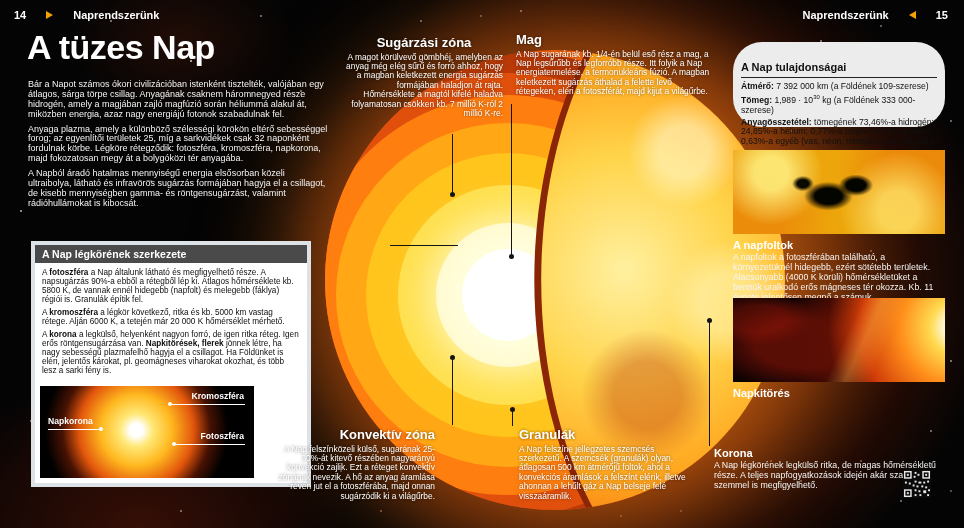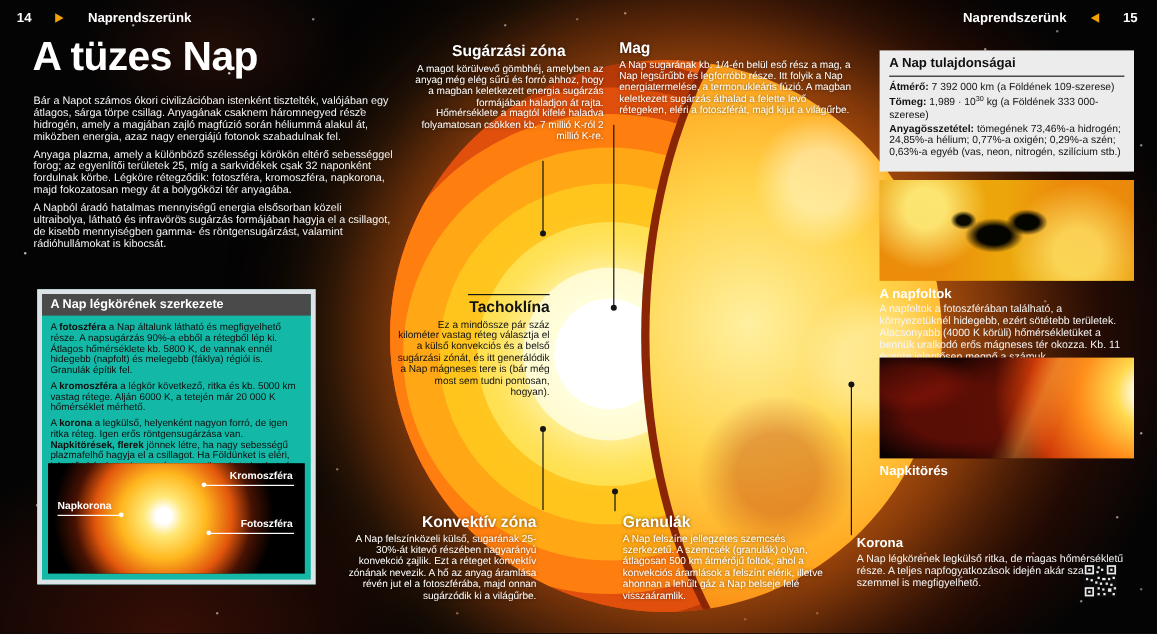--- a/index.html
+++ b/index.html
@@ -65,45 +65,45 @@
   .hdr{position:absolute;top:9px;display:flex;align-items:center;gap:20px;font-size:11px;font-weight:bold;}
   .hdr-l{left:14px;}
   .hdr-r{right:16px;}
   .tri-r{width:0;height:0;border-left:7px solid #f5a300;border-top:4px solid transparent;border-bottom:4px solid transparent;}
   .tri-l{width:0;height:0;border-right:7px solid #f5a300;border-top:4px solid transparent;border-bottom:4px solid transparent;}
   .page-title{position:absolute;left:27px;top:28px;font-size:34px;font-weight:bold;letter-spacing:-.5px;}
   .intro{position:absolute;left:28px;top:80px;width:302px;font-size:9px;line-height:1.1;color:#f4f4f4;}
   .intro p{margin:0 0 5px 0;}
 
   
-  .atm-box{position:absolute;left:31px;top:241px;width:232px;height:246px;
-    border:4px solid #dde2e6;background:#14b8a6;color:#0d0d0d;}
+  .atm-box{position:absolute;left:31px;top:241px;width:280px;height:246px;
+    border:4px solid #dde2e6;background:#ffffff;color:#0d0d0d;}
   .atm-head{background:#4a4a4a;color:#fff;font-weight:bold;font-size:10.5px;padding:3px 7px;}
   .atm-body{padding:5px 7px 0 7px;font-size:8.2px;line-height:1.1;}
   .atm-body p{margin:0 0 4px 0;}
   .atm-photo{position:absolute;left:5px;bottom:5px;width:214px;height:92px;background:
       radial-gradient(circle at 45% 48%,#ffffff 0 5%,#ffe877 13%,#ffb81f 28%,#e2560c 45%,
         rgba(120,30,5,.6) 58%,transparent 72%) #000;}
   .ph-label{position:absolute;color:#fff;font-size:8.6px;font-weight:bold;}
   .ph-line{position:absolute;height:1px;background:#fff;}
   .ph-dot{position:absolute;width:4px;height:4px;border-radius:50%;background:#fff;}
 
   
   .ann{position:absolute;font-size:8.4px;line-height:1.12;text-shadow:0 0 3px rgba(0,0,0,.55);}
   .ann .t{font-weight:bold;font-size:13px;margin-bottom:2px;}
   .ann-sugarzasi{left:345px;top:36px;width:158px;text-align:right;}
   .ann-sugarzasi .t{text-align:center;}
   .ann-mag{left:516px;top:33px;width:196px;text-align:left;}
   .ann-tacho{left:330px;top:249px;width:128px;text-align:right;color:#121212;text-shadow:none;}
-  .ann-konvektiv{left:277px;top:428px;width:170px;text-align:right;}
+  .ann-konvektiv{left:265px;top:428px;width:170px;text-align:right;}
   .ann-granulak{left:519px;top:428px;width:180px;text-align:left;}
 
   
-  .props-box{position:absolute;left:733px;top:42px;width:212px;height:101px;background:#ececec;
-    color:#111;padding:5px 8px;font-size:8.6px;line-height:1.16;}
+  .props-box{position:absolute;left:733px;top:42px;width:212px;height:85px;background:#ececec;
+    color:#111;padding:19px 8px;font-size:8.6px;line-height:1.16;border-radius:29px;}
   .props-box .t{font-weight:bold;font-size:11px;border-bottom:1.5px solid #222;
     padding-bottom:3px;margin-bottom:4px;}
   .props-box .item{margin-bottom:2px;}
   .props-box sup{font-size:6px;}
   .rphoto{position:absolute;left:733px;width:212px;height:84px;}
   .ph-sunspots{top:150px;background:
       radial-gradient(ellipse 34px 20px at 45% 55%,#050500 0 40%,transparent 72%),
       radial-gradient(ellipse 24px 15px at 58% 42%,#050500 0 40%,transparent 72%),
       radial-gradient(ellipse 14px 10px at 33% 40%,#0a0a00 0 40%,transparent 78%),
       radial-gradient(circle at 18% 28%,rgba(255,242,130,.85) 0 9%,transparent 28%),
@@ -198,24 +198,20 @@
   <div class="lead-v" style="left:709px;top:320px;height:126px;"></div>
   <div class="dot" style="left:707px;top:318px;"></div>
 
   <div class="ann ann-sugarzasi">
     <div class="t">Sugárzási zóna</div>
     <div>A magot körülvevő gömbhéj, amelyben az anyag még elég sűrű és forró ahhoz, hogy a magban keletkezett energia sugárzás formájában haladjon át rajta. Hőmérséklete a magtól kifelé haladva folyamatosan csökken kb. 7 millió K-ról 2 millió K-re.</div>
   </div>
   <div class="ann ann-mag">
     <div class="t">Mag</div>
     <div>A Nap sugarának kb. 1/4-én belül eső rész a mag, a Nap legsűrűbb és legforróbb része. Itt folyik a Nap energiatermelése, a termonukleáris fúzió. A magban keletkezett sugárzás áthalad a felette levő rétegeken, eléri a fotoszférát, majd kijut a világűrbe.</div>
-  </div>
-  <div class="ann ann-tacho">
-    <div class="t">Tachoklína</div>
-    <div>Ez a mindössze pár száz kilométer vastag réteg választja el a külső konvekciós és a belső sugárzási zónát, és itt generálódik a Nap mágneses tere is (bár még most sem tudni pontosan, hogyan).</div>
   </div>
   <div class="ann ann-konvektiv">
     <div class="t">Konvektív zóna</div>
     <div>A Nap felszínközeli külső, sugarának 25-30%-át kitevő részében nagyarányú konvekció zajlik. Ezt a réteget konvektív zónának nevezik. A hő az anyag áramlása révén jut el a fotoszférába, majd onnan sugárzódik ki a világűrbe.</div>
   </div>
   <div class="ann ann-granulak">
     <div class="t">Granulák</div>
     <div>A Nap felszíne jellegzetes szemcsés szerkezetű. A szemcsék (granulák) olyan, átlagosan 500 km átmérőjű foltok, ahol a konvekciós áramlások a felszínt elérik, illetve ahonnan a lehűlt gáz a Nap belseje felé visszaáramlik.</div>
   </div>
 

